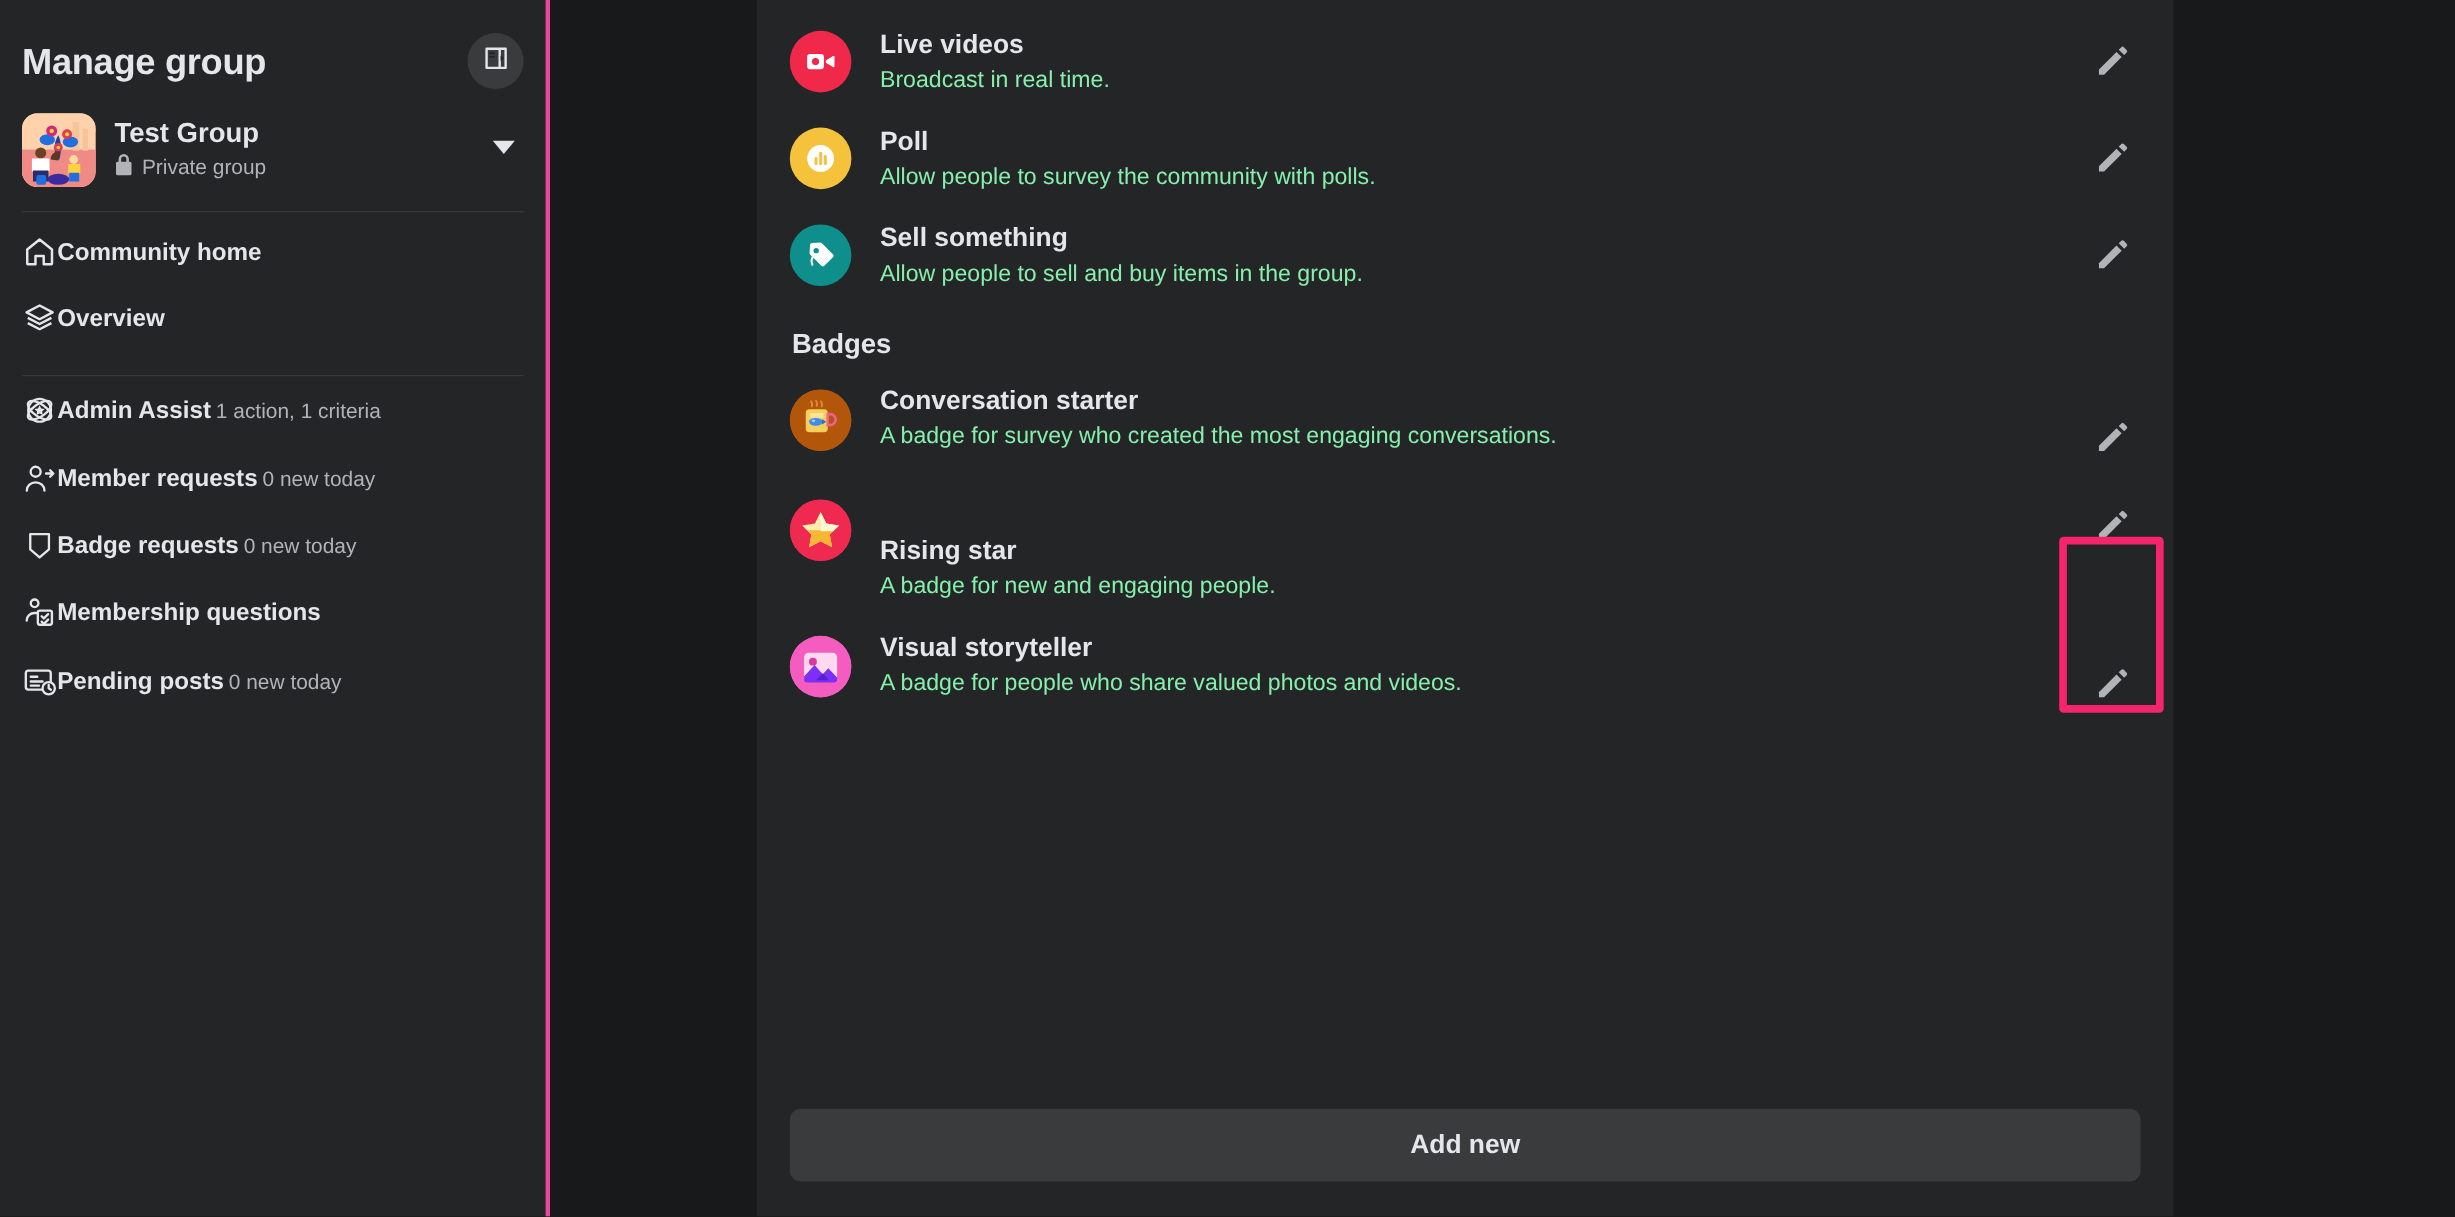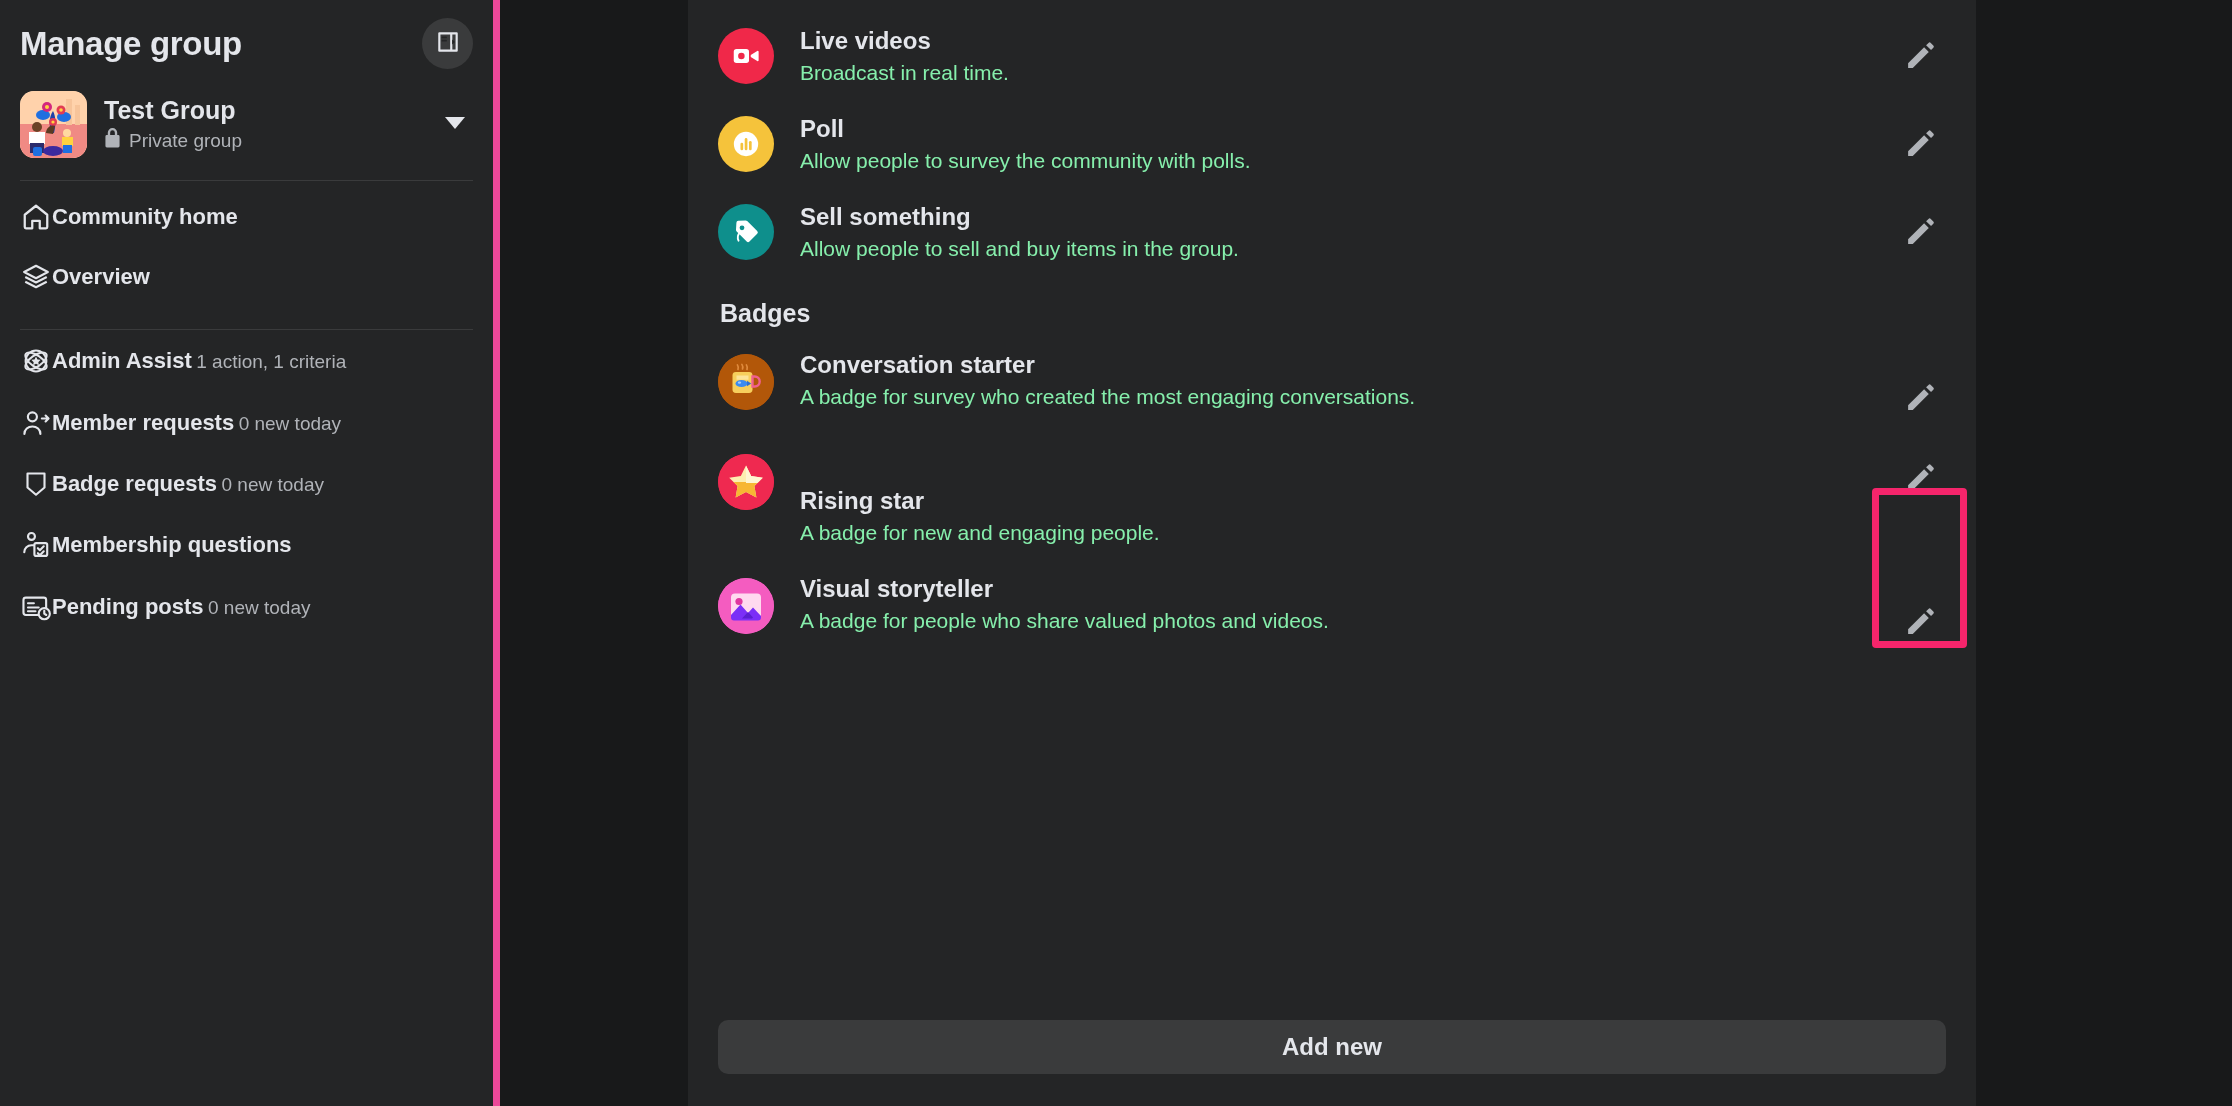--- a/index.html
+++ b/index.html
@@ -8,22 +8,22 @@
     background: #18191a;
     font-family: "Liberation Sans", sans-serif;
     overflow: hidden;
   }
   #app { position: relative; width: 2232px; height: 1106px; display: flex; }
 
   
   .sidebar {
     width: 500px; height: 1106px;
     background: #242526;
-    border-right: 7px solid #ec4899;
-    padding: 0 20px;
+    border-right: 4px solid #ec4899;
+    padding: 12px 20px;
     position: relative;
     flex: 0 0 500px;
     overflow: hidden;
   }
   .side-header {
     display: flex; align-items: center; justify-content: space-between;
     padding: 18px 0 0 0;
   }
   .side-title {
     font-size: 33px; font-weight: bold; color: #e4e6eb;
@@ -119,21 +119,21 @@
   }
   .badge-ico {
     width: 56px; height: 56px; border-radius: 50%;
     flex: 0 0 56px; position: relative; overflow: hidden;
     display: flex; align-items: center; justify-content: center;
     margin-top: 4px;
   }
 
   .addnew {
     position: absolute; left: 30px; right: 30px; bottom: 32px;
-    height: 54px; border-radius: 10px;
+    height: 66px; border-radius: 10px;
     background: #3a3b3c; border: none;
     color: #e4e6eb; font-size: 24px; font-weight: bold;
     font-family: "Liberation Sans", sans-serif;
     cursor: pointer;
     display: flex; align-items: center; justify-content: center;
   }
 
   
   .hl-box {
     position: absolute;

